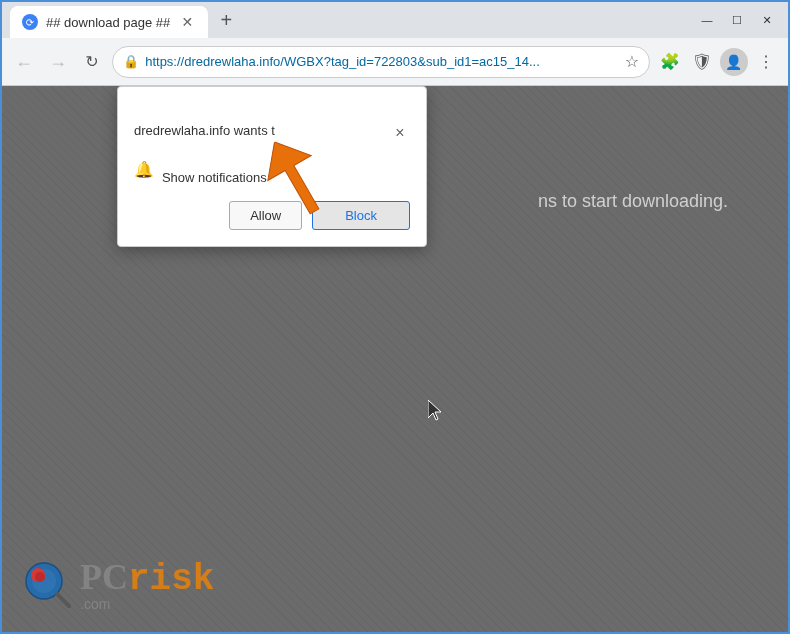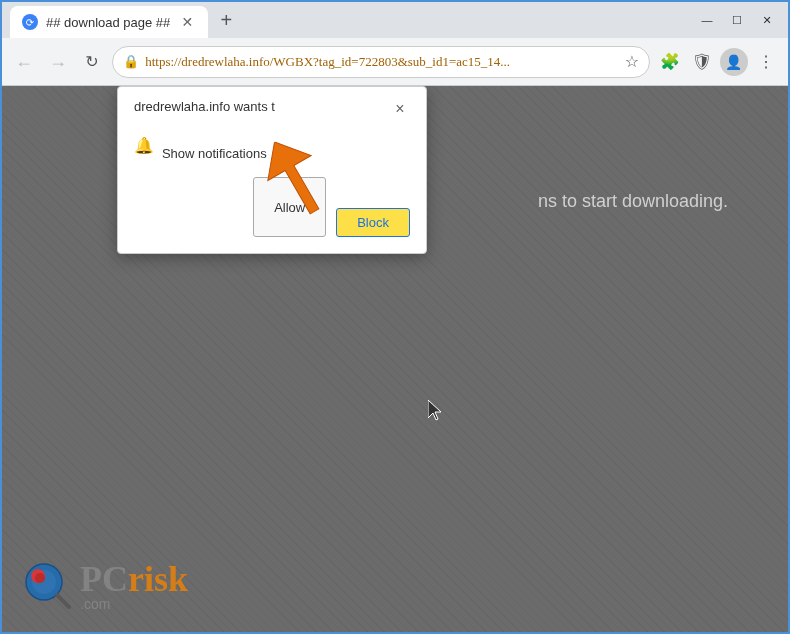--- a/index.html
+++ b/index.html
@@ -168,25 +168,24 @@
       gap: 6px;
     }
 
     .lock-icon {
       font-size: 13px;
       color: #555;
     }
 
     .url-text {
       font-size: 13px;
-      color: #a16207;
+      color: #0369a1;
       flex: 1;
       white-space: nowrap;
       overflow: hidden;
-      font-family: Liberation Serif, serif;
     }
 
     .star-btn {
       font-size: 16px;
       color: #555;
       cursor: pointer;
     }
 
     .toolbar-icons {
       display: flex;
@@ -263,20 +262,21 @@
       box-shadow: 0 4px 16px rgba(0,0,0,0.3);
       z-index: 10;
       padding: 12px 16px 16px 16px;
     }
 
     .popup-header {
       display: flex;
       justify-content: space-between;
       align-items: flex-start;
       margin-bottom: 10px;
+      margin-top: 24px;
     }
 
     .popup-title {
       font-size: 13px;
       color: #333;
       flex: 1;
       padding-right: 8px;
     }
 
     .popup-close {
@@ -319,28 +319,27 @@
       padding: 6px 20px;
       border: 1px solid #aaa;
       border-radius: 3px;
       background: #f8f8f8;
       font-size: 13px;
       color: #333;
       cursor: pointer;
     }
 
     .btn-block {
-      padding: 6px 20px;
+      padding: 6px 32px;
       border: 1px solid #1a73e8;
       border-radius: 3px;
-      background: #fde047;
+      background: #e5e5e5;
       font-size: 13px;
       color: #1a73e8;
       cursor: pointer;
-      margin-top: 31px;
     }
 
     
     .arrow-container {
       position: absolute;
       top: 50px;
       left: 245px;
       z-index: 20;
       pointer-events: none;
     }
@@ -434,21 +433,21 @@
       <svg class="pcrisk-icon" viewBox="0 0 50 50">
         <circle cx="22" cy="22" r="18" fill="#1a6bb5" stroke="#0d4a8a" stroke-width="1.5"></circle>
         <circle cx="22" cy="22" r="12" fill="#2575c0"></circle>
         <circle cx="16" cy="16" r="7" fill="#e83030"></circle>
         <circle cx="18" cy="18" r="5" fill="#cc2020"></circle>
         <line x1="35" y1="35" x2="47" y2="47" stroke="#555" stroke-width="4" stroke-linecap="round"></line>
       </svg>
       <div>
         <div style="display:flex; align-items:baseline;">
           <span style="font-size:36px; font-weight:900; color:#888; font-family:Liberation Serif, serif;">PC</span>
-            <span style="font-size:36px; font-weight:900; color:#e8820a; font-family:Liberation Serif, serif;">risk</span>
+            <span style="font-size:36px; font-weight:900; color:#e8820a; font-family:Liberation Mono, monospace;">risk</span>
         </div>
         <div style="font-size:14px; color:#888; font-weight:normal; margin-top:-4px;">.com</div>
       </div>
     </div>
 
     <div style="position:absolute; top:314px; left:426px; z-index:5; pointer-events:none;">
       <svg width="16" height="22" viewBox="0 0 16 22">
         <polygon points="0,0 0,18 5,13 8,20 10,19 7,12 13,12" fill="#333" stroke="#fff" stroke-width="1"></polygon>
       </svg>
     </div>

